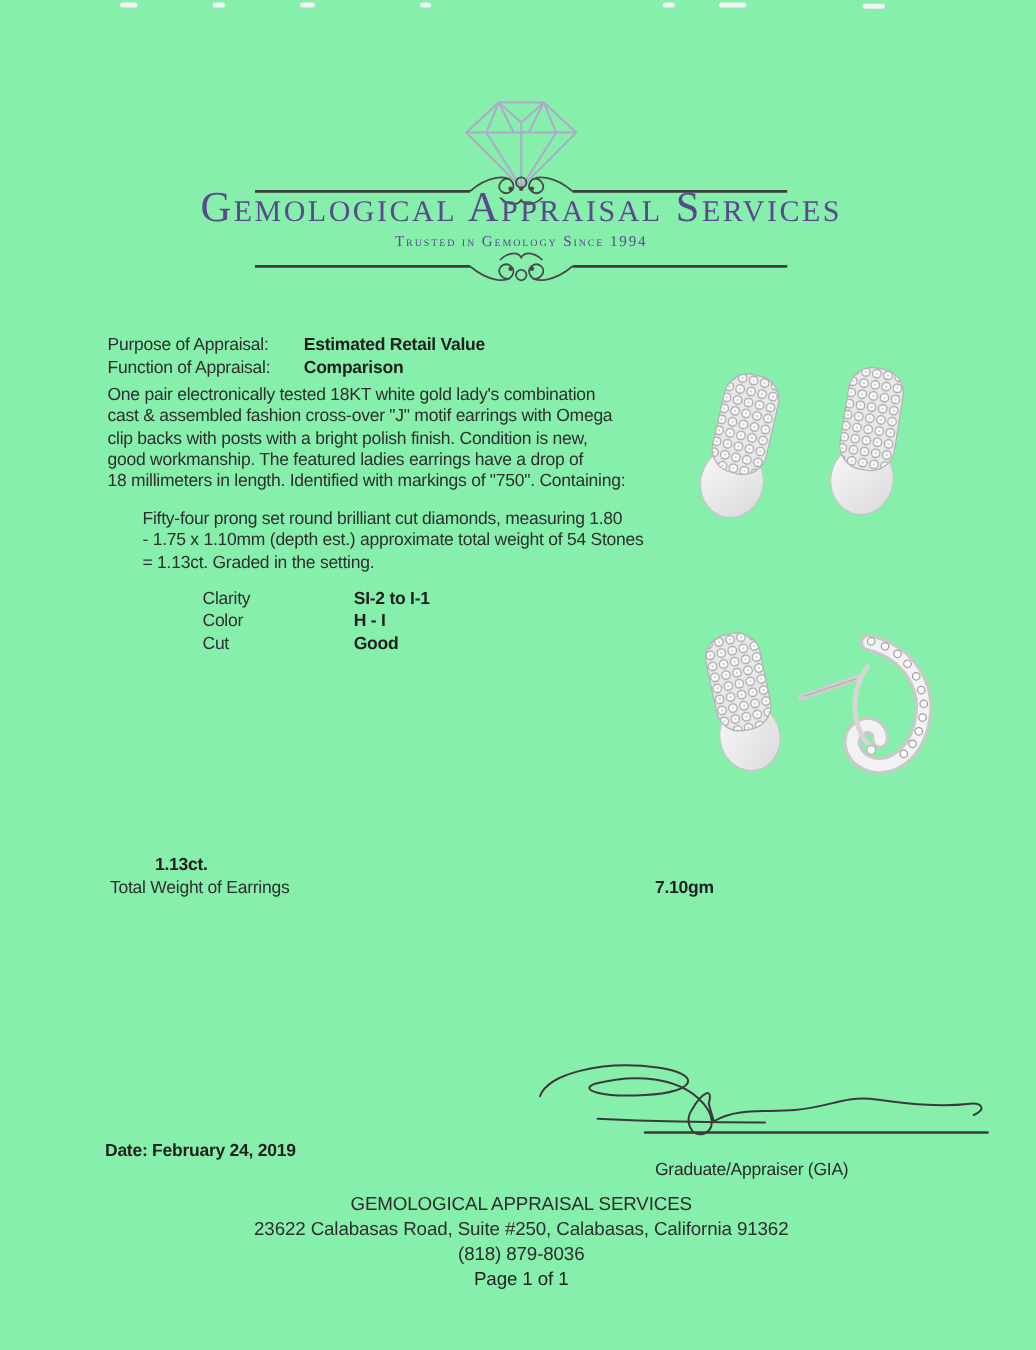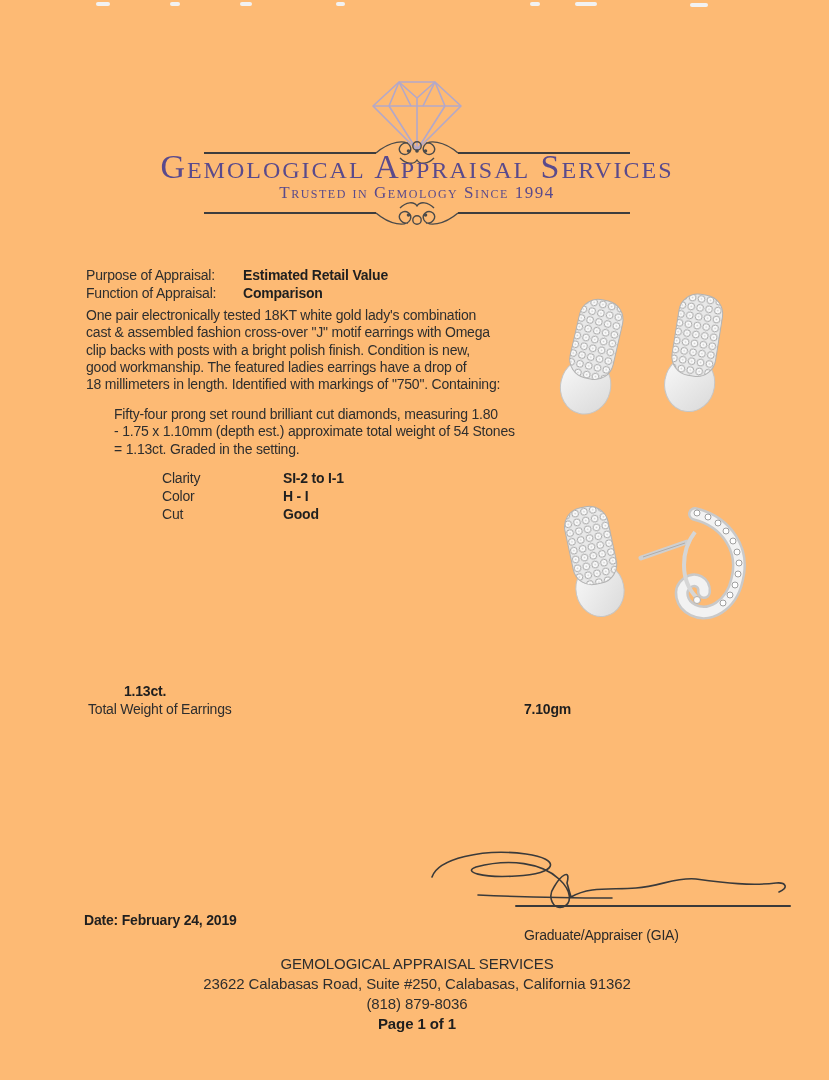--- a/index.html
+++ b/index.html
@@ -1,35 +1,35 @@
 <!DOCTYPE html>
 <html><head>
 <meta charset="utf-8">
 <style>
   html,body { margin:0; padding:0; background:#e9e9e9; }
   .page {
     position:relative; width:829px; height:1080px; margin:0 auto;
-    background:#fdba74; overflow:hidden;
+    background:#86efac; overflow:hidden;
     font-family:"Liberation Sans", sans-serif;
     color:#2e2e2e; font-size:14px; letter-spacing:-0.2px;
   }
   .abs { position:absolute; }
 
   
   .brand-title {
     left:104px; top:150px; width:626px; text-align:center;
     font-family:"Liberation Serif", serif;
     font-variant:small-caps; font-weight:500;
     font-size:34px; line-height:34px; letter-spacing:2px;
   }
   .brand-tagline {
     left:104px; top:184px; width:626px; text-align:center;
     font-family:"Liberation Serif", serif;
     font-variant:small-caps; font-weight:500;
-    font-size:17px; line-height:18px; letter-spacing:1.5px;
+    font-size:12px; line-height:18px; letter-spacing:1.5px;
   }
 
   
   .hdr-row { left:86px; width:470px; display:flex; line-height:18px; }
   .hdr-label { width:157px; flex:none; }
   .hdr-value { font-weight:bold; color:#1f1f1f; }
 
   .para { left:86px; width:478px; white-space:pre-line; line-height:17.3px; }
 
   .g-row { display:flex; line-height:18px; }
@@ -38,21 +38,21 @@
 
   .t-row { display:flex; line-height:18px; }
   .t-label { width:400px; flex:none; }
   .t-value { font-weight:bold; color:#1f1f1f;margin-left:36px; }
 
   .date-line { left:84px; top:912px; font-weight:bold; color:#1f1f1f; }
   .appraiser-title { left:524px; top:909px; font-weight:bold; color:#1f1f1f; }
   .appraiser-cred  { left:524px; top:927px; color:#2a2a2a; }
 
   .footer-line { left:104px; width:626px; text-align:center; line-height:18px; font-size:15px; letter-spacing:-0.1px; }
-  .footer-bold { font-weight:bold; color:#1f1f1f; }
+  .footer-bold { font-weight:normal; color:#1f1f1f; }
 
   .scan-mark { position:absolute; background:#f2f2f2; height:4px; border-radius:2px; }
 </style>
 </head>
 <body>
 
 <div class="page">
 
   <div>
     <div class="scan-mark" style="left:96px;top:2px;width:14px;"></div>

